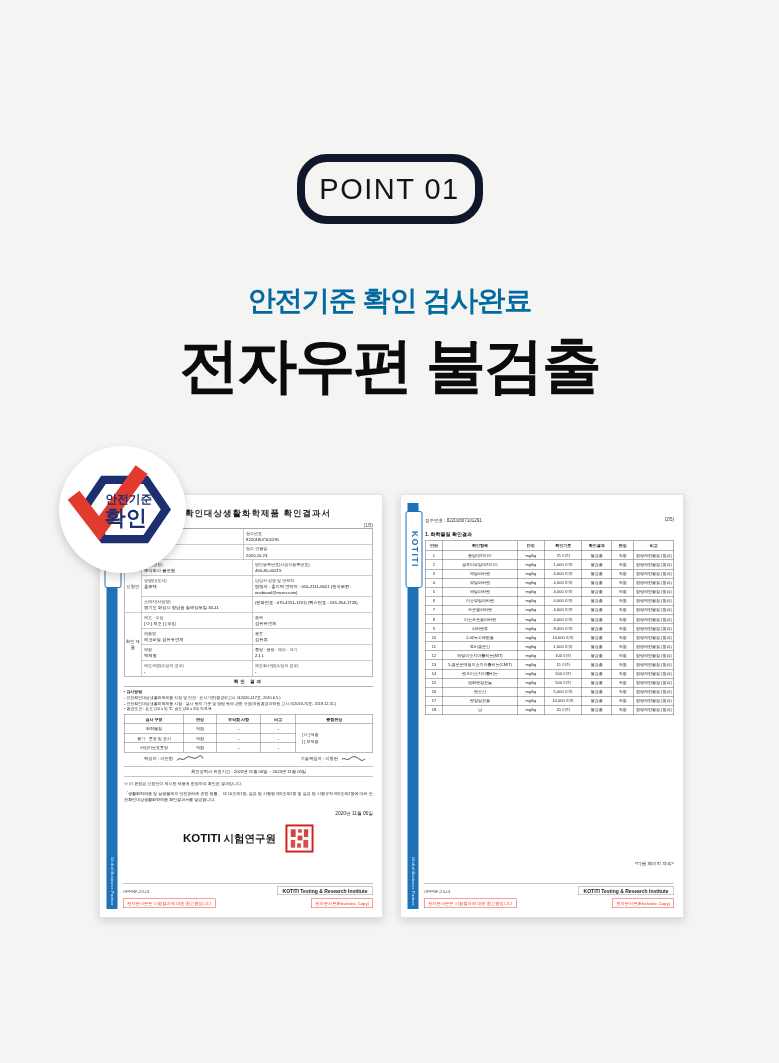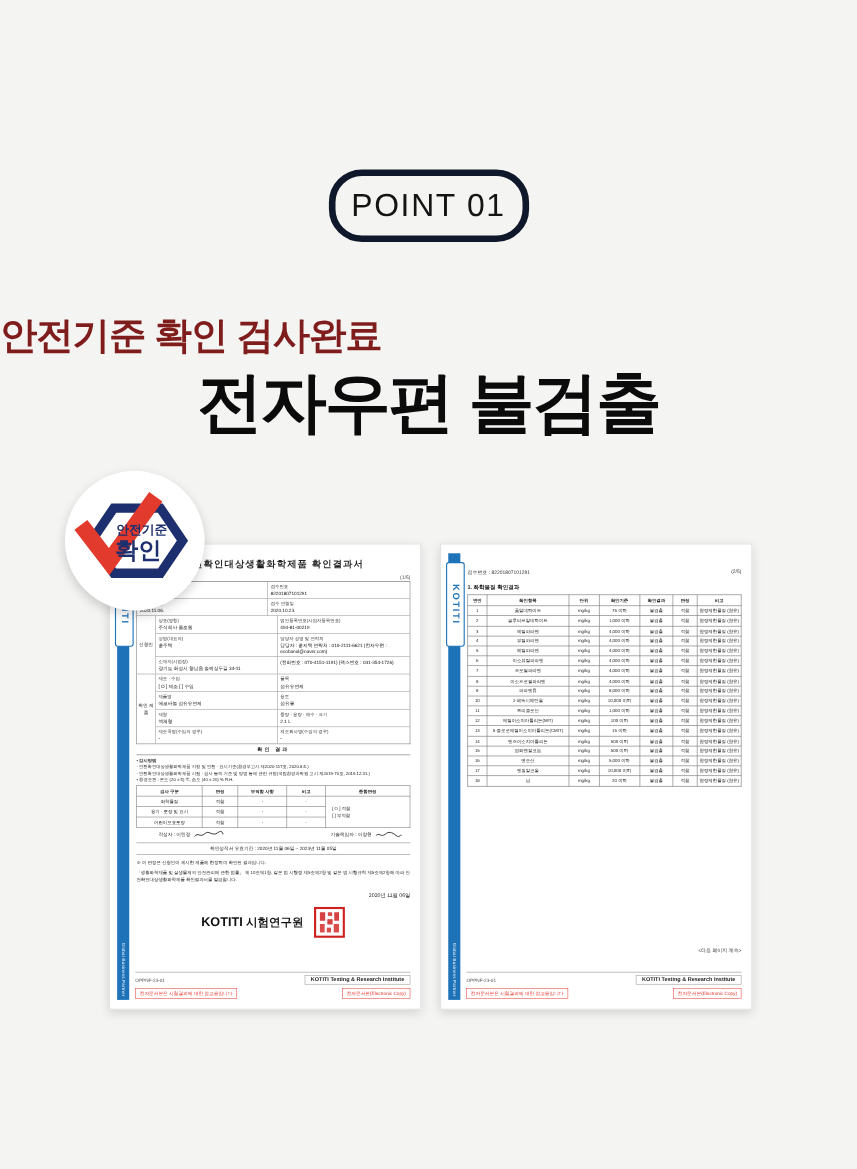--- a/index.html
+++ b/index.html
@@ -5,35 +5,35 @@
   html,body{margin:0;padding:0;}
   body{
     width:779px;height:1063px;position:relative;overflow:hidden;
     background:#f4f4f2;
     font-family:"Liberation Sans",sans-serif;
     color:#222;
   }
   
   .point-pill{
     position:absolute;top:154px;left:50%;transform:translateX(-50%);
-    width:170px;height:54px;border:6px solid #0f172a;border-radius:30px;
+    width:170px;height:54px;border:8px solid #0f172a;border-radius:30px;
     display:flex;align-items:center;justify-content:center;
     font-size:29px;letter-spacing:1.5px;color:#141414;background:transparent;
   }
   .head-sub{
-    position:absolute;top:282px;left:0;width:100%;
-    font-size:34px;font-weight:600;color:#7f1d1d;letter-spacing:-1px;
+    position:absolute;top:282px;left:0;width:100%;text-align:center;
+    font-size:28px;font-weight:600;color:#0369a1;letter-spacing:-1px;
   }
   .head-main{
     position:absolute;top:326px;left:0;width:100%;text-align:center;
     font-size:60px;font-weight:900;color:#0b0b0b;letter-spacing:-2px;
   }
   
   .safety-badge{
-    position:absolute;left:59px;top:428px;width:127px;height:127px;z-index:6;
+    position:absolute;left:59px;top:446px;width:127px;height:127px;z-index:6;
     border-radius:50%;background:#fff;box-shadow:0 4px 10px rgba(0,0,0,.18);
   }
   .safety-badge svg{width:100%;height:100%;display:block;}
   
   .cert{
     position:absolute;top:494px;width:282px;height:422px;background:#fff;
     border:1px solid #e2e2e0;box-shadow:0 3px 9px rgba(0,0,0,.14);
   }
   .cert.left{left:99px;}
   .cert.right{left:400px;}

